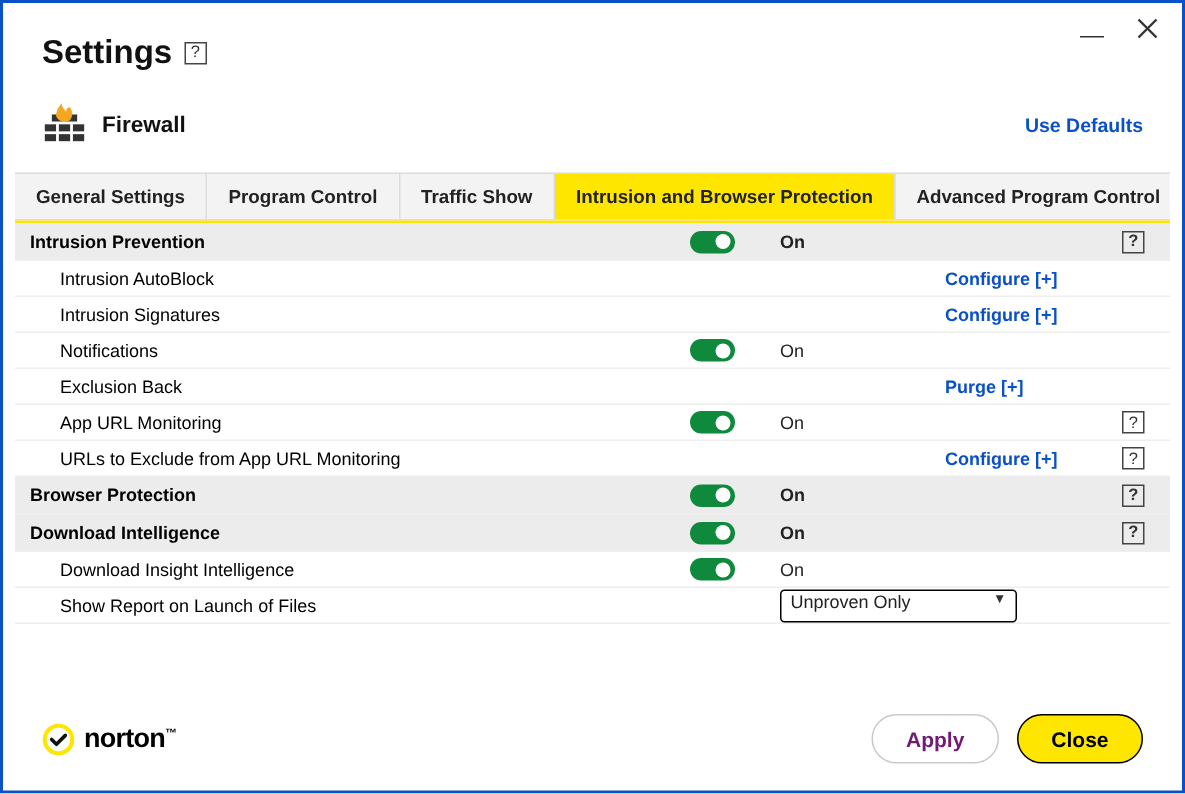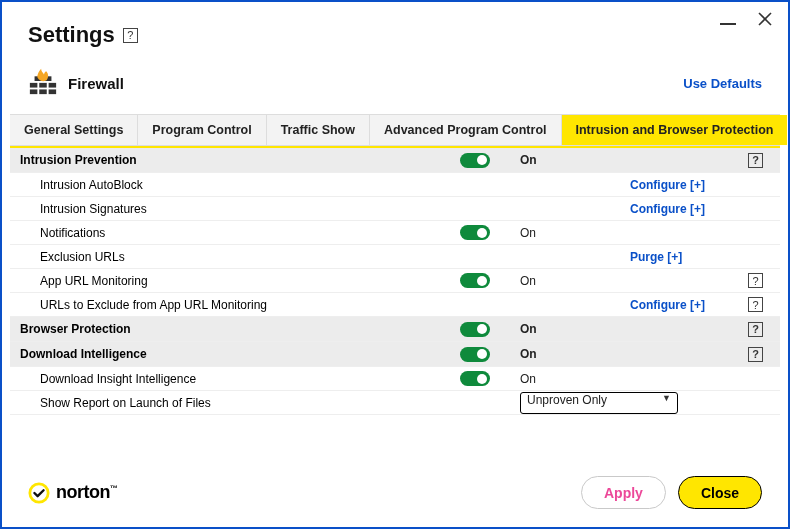--- a/index.html
+++ b/index.html
@@ -39,21 +39,21 @@
 
   .select { width: 158px; height: 22px; border: 1.5px solid #000; border-radius: 3px; font-size: 12px; padding: 0 6px; display: flex; align-items: flex-start; justify-content: space-between; cursor: pointer; background: #fff; }
   .select .caret { font-size: 9px; color: #333; }
 
   .footer { position: absolute; bottom: 0; left: 0; right: 0; display: flex; align-items: center; padding: 14px 26px 18px 26px; }
   .logo { display: flex; align-items: center; gap: 6px; }
   .logo-text { font-size: 18px; font-weight: 700; letter-spacing: -0.5px; }
   .logo-tm { font-size: 8px; vertical-align: super; }
   .footer .spacer2 { flex: 1; }
   .btn { height: 33px; border-radius: 17px; padding: 0 22px; font-size: 14px; font-weight: 700; cursor: pointer; border: 1.5px solid #000; display: inline-flex; align-items: center; }
-  .btn.apply { background: #fff; color: #ec4899; border-color: #c9c9c9; margin-right: 12px; cursor: default; }
+  .btn.apply { background: #fff; color: #701a75; border-color: #c9c9c9; margin-right: 12px; cursor: default; }
   .btn.back { background: #ffe600; margin-right: 12px; }
   .btn.close { background: #ffe600; }
 </style>
 </head>
 <body>
 
 <div class="window">
 
   <div class="win-controls">
     <div class="win-min"></div>
@@ -87,22 +87,22 @@
     </span>
     <span class="subtitle">Firewall</span>
     <span class="spacer"></span>
     <span class="use-defaults">Use Defaults</span>
   </div>
 
   <div class="tabs">
     <div class="tab">General Settings</div>
     <div class="tab">Program Control</div>
     <div class="tab">Traffic Show</div>
+    <div class="tab active">Intrusion and Browser Protection</div>
     <div class="tab">Advanced Program Control</div>
-    <div class="tab active">Intrusion and Browser Protection</div>
   </div>
   <div class="tab-underline"></div>
 
   <div class="rows">
 
     <div class="row section">
       <span class="label">Intrusion Prevention</span>
       <span class="ctl">
           <span class="toggle"></span>
         </span>
@@ -133,21 +133,21 @@
       <span class="label indent1">Notifications</span>
       <span class="ctl">
           <span class="toggle"></span>
         </span>
       <span class="state">On</span>
       <span class="action"></span>
       <span class="help"></span>
     </div>
 
     <div class="row">
-      <span class="label indent1">Exclusion URLs</span>
+      <span class="label indent1">Exclusion Back</span>
       <span class="ctl"></span>
       <span class="state"></span>
       <span class="action">Purge [+]</span>
       <span class="help"></span>
     </div>
 
     <div class="row">
       <span class="label indent1">App URL Monitoring</span>
       <span class="ctl">
           <span class="toggle"></span>

